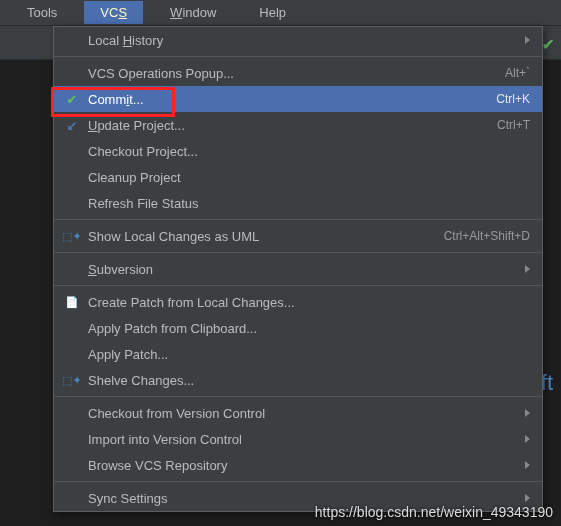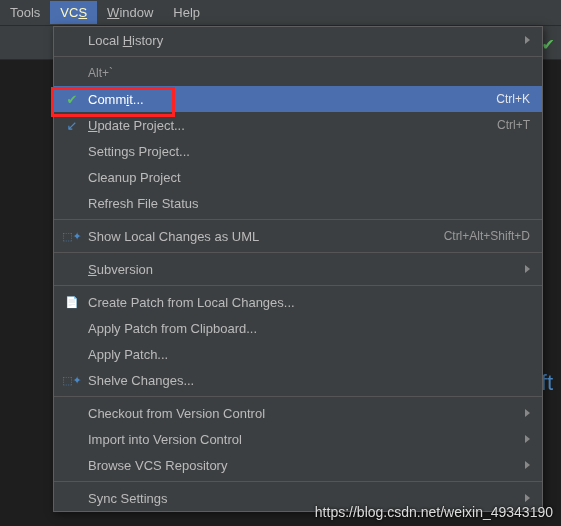--- a/index.html
+++ b/index.html
@@ -14,23 +14,24 @@
       color: #bbb;
     }
     .menubar {
       background: #3c3f41;
       height: 26px;
       display: flex;
       align-items: center;
       border-bottom: 1px solid #2b2b2b;
     }
     .menu-item {
-      padding: 4px 10px;
+      padding: 4px 16px;
       color: #bbb;
       cursor: pointer;
+      margin-left: 11px;
     }
     .menu-item.active {
       background: #4b6eaf;
       color: #fef9c3;
     }
     .menu-item u { text-decoration: underline; }
     .toolbar {
       background: #3c3f41;
       height: 34px;
       border-bottom: 1px solid #2b2b2b;
@@ -134,38 +135,39 @@
   <div class="ditem">
     <span class="icon"></span>
     <span class="label">Local <u>H</u>istory</span>
     <span class="submenu-arrow"></span>
   </div>
 
   <div class="separator"></div>
 
   <div class="ditem">
     <span class="icon"></span>
+    <span class="label">VCS Operations Popup...</span>
     <span class="shortcut">Alt+`</span>
   </div>
 
   <div class="ditem selected">
     <span class="icon" style="color:#5fbf5f;">✔</span>
     <span class="label">Comm<u>i</u>t...</span>
     <span class="shortcut">Ctrl+K</span>
   </div>
 
   <div class="ditem">
     <span class="icon" style="color:#4a88c7;">↙</span>
     <span class="label"><u>U</u>pdate Project...</span>
     <span class="shortcut">Ctrl+T</span>
   </div>
 
   <div class="ditem">
     <span class="icon"></span>
-    <span class="label">Settings Project...</span>
+    <span class="label">Checkout Project...</span>
   </div>
 
   <div class="ditem">
     <span class="icon"></span>
     <span class="label">Cleanup Project</span>
   </div>
 
   <div class="ditem">
     <span class="icon"></span>
     <span class="label">Refresh File Status</span>

